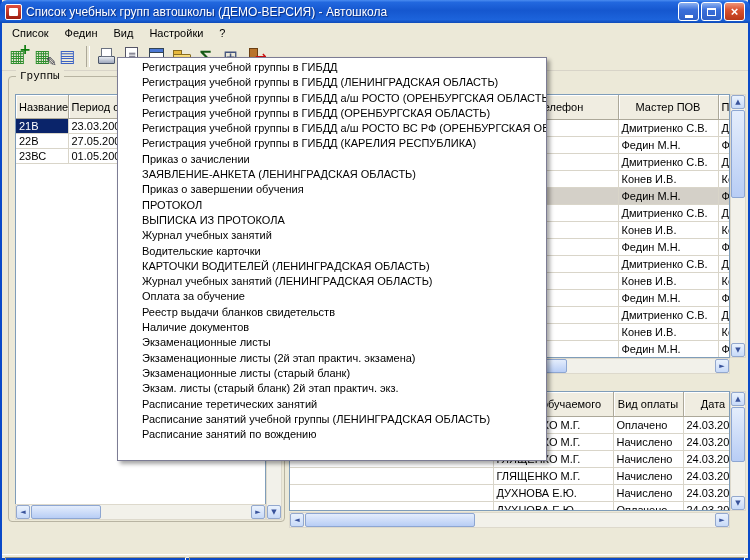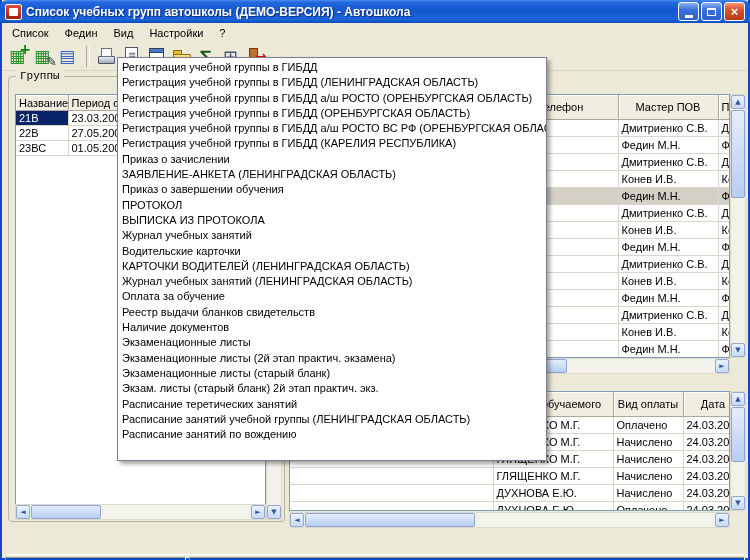--- a/index.html
+++ b/index.html
@@ -6,21 +6,21 @@
     font-family:"Liberation Sans",sans-serif;font-size:11px;}
   .window{position:relative;width:750px;height:560px;box-sizing:border-box;
     background:#ECE9D8;border:2px solid #0A49C8;border-top:none;}
   
   .titlebar{position:absolute;left:-2px;top:0;width:750px;height:23px;box-sizing:border-box;
     border-radius:7px 7px 0 0;display:flex;align-items:center;padding:0 3px;
     background:linear-gradient(180deg,#4A8CF0 0%,#2268DF 10%,#1557CF 45%,#1C63DB 85%,#0E4AB8 100%);}
   .appicon{width:15px;height:14px;margin:0 4px 0 2px;border-radius:2px;position:relative;
     background:linear-gradient(#E05040,#9E1E10);border:1px solid #fff;}
   .appicon::after{content:"";position:absolute;left:3px;top:3px;right:3px;bottom:3px;background:#fff;border-radius:1px;}
-  .wtitle{color:#fff;font-weight:bold;font-size:12px;text-shadow:1px 1px 1px #0A2B7A;flex:1;
+  .wtitle{color:#fff;font-weight:normal;font-size:12px;text-shadow:1px 1px 1px #0A2B7A;flex:1;
     white-space:nowrap;overflow:hidden;}
   .cbtns{display:flex;gap:2px;margin-right:2px;}
   .cbtn{width:21px;height:19px;border:1px solid #fff;border-radius:3px;box-sizing:border-box;
     display:flex;align-items:center;justify-content:center;color:#fff;font-weight:bold;
     background:linear-gradient(180deg,#8DB2F2 0%,#3A6FDA 40%,#2E60C8 100%);}
   .cbtn.close{background:linear-gradient(180deg,#F09579 0%,#DA5330 40%,#B83818 100%);font-size:13px;line-height:13px;}
   .minglyph{width:8px;height:3px;background:#fff;margin-top:9px;}
   .maxglyph{width:9px;height:8px;box-sizing:border-box;border:1px solid #fff;border-top:2px solid #fff;}
   
   .menubar{position:absolute;left:0;top:23px;width:100%;height:20px;display:flex;align-items:center;padding-left:2px;box-sizing:border-box;}
@@ -56,21 +56,21 @@
   .gcaption{position:absolute;left:14px;top:70px;background:#ECE9D8;padding:0 4px;z-index:2;font-family:Liberation Mono, monospace;}
   
   .tblbox{position:absolute;background:#fff;border:1px solid #7F9DB9;overflow:hidden;box-sizing:border-box;}
   table{border-collapse:collapse;table-layout:fixed;}
   td,th{font-size:11px;padding:0 3px;border-right:1px solid #D9D5C9;border-bottom:1px solid #D9D5C9;
     white-space:nowrap;overflow:hidden;text-align:left;font-weight:normal;}
   th{background:#F0EDE1;border-right:1px solid #ACA899;border-bottom:1px solid #ACA899;
     box-shadow:inset 0 1px 0 #fff,inset 1px 0 0 #fff;}
   .rtbl th{height:24px;text-align:center;}
   .rtbl td{height:16px;}
-  .ltbl th{height:15px;}
+  .ltbl th{height:23px;}
   .ltbl td{height:14px;}
   td.sel{background:#0A246A;color:#fff;}
   tr.hl td{background:#D4D0C8;}
   th.fragment{text-align:left;}
   
   .hscroll,.vscroll{position:absolute;background:#F2F1EA;border:1px solid #DDD9CC;box-sizing:border-box;}
   .hscroll{height:16px;}
   .vscroll{width:16px;}
   .sbtn{position:absolute;width:14px;height:14px;box-sizing:border-box;border:1px solid #93A8CE;border-radius:2px;
     background:linear-gradient(180deg,#EAF2FD,#C8DAF8);color:#39539B;font-size:7px;line-height:12px;text-align:center;
@@ -81,21 +81,21 @@
   .sb-right{right:0;} .sb-right::before{content:"►";}
   .sb-up{top:0;}     .sb-up::before{content:"▲";}
   .sb-down{bottom:0;} .sb-down::before{content:"▼";}
   .sthumb{position:absolute;box-sizing:border-box;border:1px solid #8DA6D2;border-radius:2px;
     background:linear-gradient(180deg,#E4EDFC,#B8CDF5);}
   .hscroll .sthumb{top:0;height:14px;}
   .vscroll .sthumb{left:0;width:14px;}
   
   .popup{position:absolute;left:115px;top:57px;width:430px;height:404px;box-sizing:border-box;z-index:99;
     background:#fff;border:1px solid #7C7C94;box-shadow:3px 3px 4px rgba(0,0,0,.35);padding:2px 0;overflow:hidden;}
-  .menu-item{height:15.3px;line-height:15.3px;padding-left:4px;color:#000;white-space:nowrap;overflow:hidden;}
+  .menu-item{height:15.3px;line-height:15.3px;padding-left:24px;color:#000;white-space:nowrap;overflow:hidden;}
   
   .statusbar{position:absolute;left:0;top:554px;width:100%;height:22px;box-sizing:border-box;
     border-top:1px solid #fff;display:flex;gap:3px;padding:2px 3px;}
   .spanel{border:1px solid;border-color:#9D9A84 #FFFFFF #FFFFFF #9D9A84;padding:1px 6px;height:16px;line-height:14px;box-sizing:border-box;}
   .sp1{width:181px;}
   .sp2{flex:1;}
 </style>
 </head>
 <body>
 

